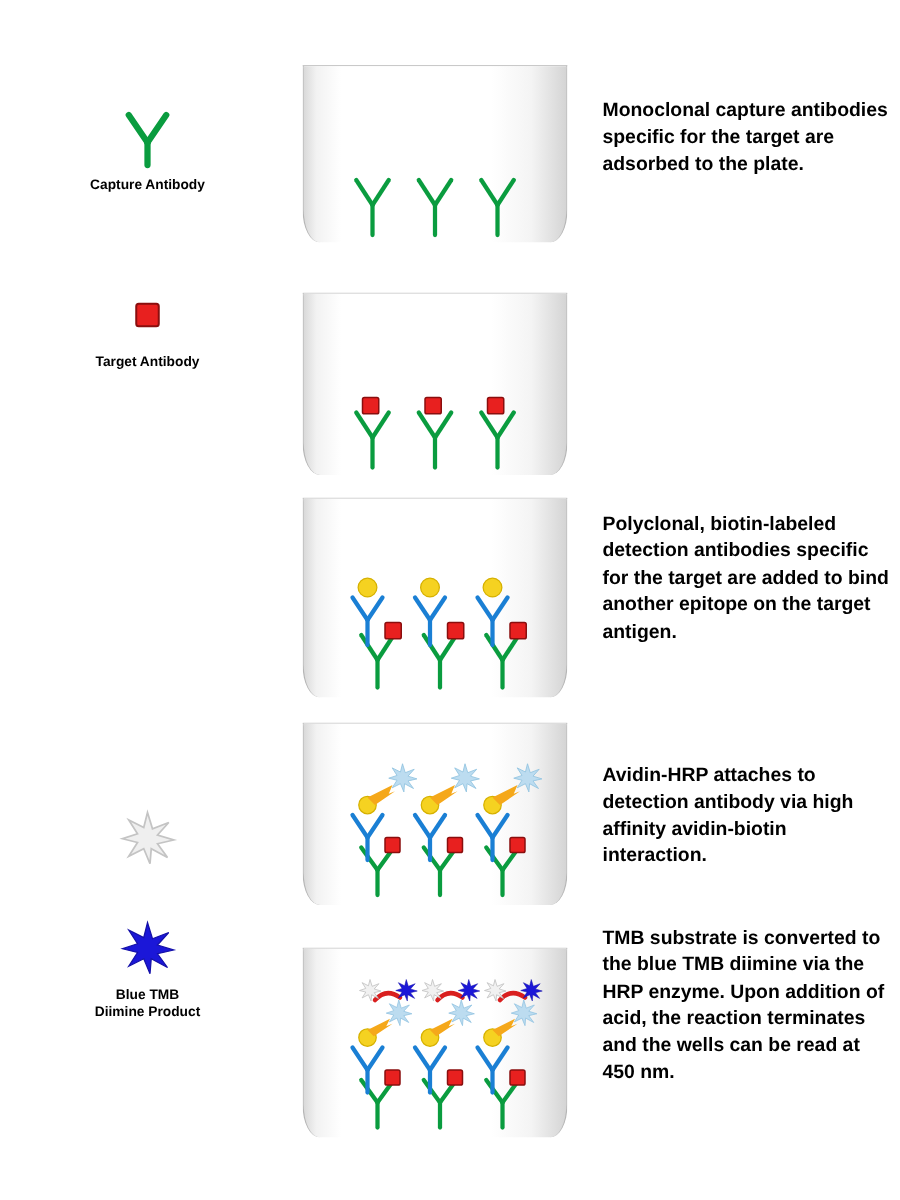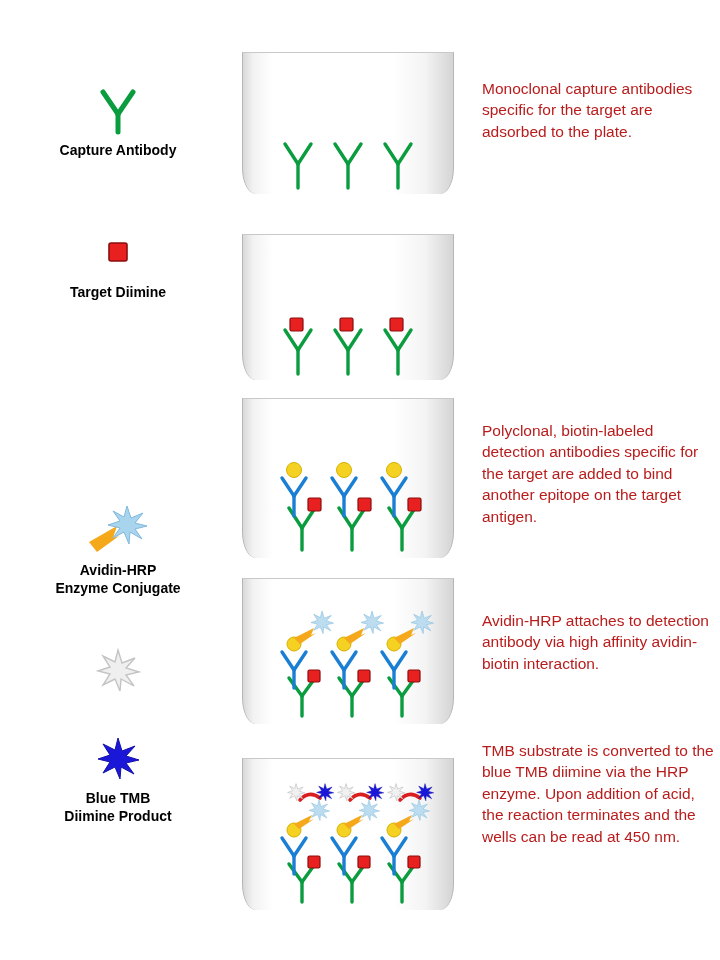--- a/index.html
+++ b/index.html
@@ -47,21 +47,21 @@
     width: 236px;
     text-align: center;
   }
   .legend-icon {
     height: 60px;
     display: flex;
     align-items: center;
     justify-content: center;
   }
   .legend-label {
-    font-size: 14px;
+    font-size: 11px;
     font-weight: bold;
     color: #000;
     line-height: 1.25;
     margin-top: 2px;
     white-space: pre-line;
   }
   
   .well {
     position: absolute;
     left: 6px;
@@ -88,22 +88,22 @@
     width: 212px;
     height: 100%;
     overflow: hidden;
   }
   
   .text-block {
     position: absolute;
     left: 8px;
     width: 232px;
     font-size: 15.5px;
-    font-weight: normal;
-    color: #b91c1c;
+    font-weight: bold;
+    color: #000000;
     line-height: 1.38;
   }
   
   svg { display: block; overflow: visible; }
 </style>
 </head>
 <body>
 
 <div class="diagram">
 
@@ -121,36 +121,24 @@
       </div>
       <div class="legend-label">Capture Antibody</div>
     </div>
 
     <div class="legend-item" style="top:222px">
       <div class="legend-icon">
         <svg width="34" height="34" viewBox="0 0 34 34">
           <rect x="8" y="8" width="18" height="18" rx="2" fill="#e8201f" stroke="#8a0e0e" stroke-width="1.6"></rect>
         </svg>
       </div>
-      <div class="legend-label">Target Diimine</div>
-    </div>
-
-
-    <div class="legend-item" style="top:500px">
-      <div class="legend-icon">
-        <svg width="70" height="56" viewBox="0 0 70 56">
-          <polygon points="6,40 34,24 30,36 36,34 14,50" fill="#f5a81a"></polygon>
-          <g transform="translate(44,22)">
-            <polygon points="0,-18 4,-6 16,-11 8,-1 20,2 8,5 15,15 3,8 2,20 -3,8 -14,14 -7,4 -19,1 -7,-3 -14,-13 -3,-7" fill="#a8d4ee" stroke="#7fb9dd" stroke-width="1"></polygon>
-          </g>
-        </svg>
-      </div>
-      <div class="legend-label">Avidin-HRP
-Enzyme Conjugate</div>
-    </div>
+      <div class="legend-label">Target Antibody</div>
+    </div>
+
+
 
     <div class="legend-item" style="top:640px">
       <div class="legend-icon">
         <svg width="46" height="46" viewBox="-23 -23 46 46">
           <polygon points="0,-20 4,-7 17,-12 8,-2 21,2 8,5 16,16 3,9 2,21 -3,9 -15,15 -8,4 -20,1 -8,-3 -15,-14 -3,-8" fill="#efefef" stroke="#c4c4c4" stroke-width="1.4"></polygon>
         </svg>
       </div>
     </div>
 
     <div class="legend-item" style="top:728px">
@@ -415,18 +403,18 @@
               <polygon transform="translate(31,-32) scale(0.42)" points="0,-20 4,-7 17,-12 8,-2 21,2 8,5 16,16 3,9 2,21 -3,9 -15,15 -8,4 -20,1 -8,-3 -15,-14 -3,-8" fill="#1b17d8" stroke="#1410a8" stroke-width="1"></polygon>
             </g>
           </g>
         </svg>
       </div>
     </div>
   </div>
 
   <div class="text-col">
     <div class="text-block" style="top:78px">Monoclonal capture antibodies specific for the target are adsorbed to the plate.</div>
-    <div class="text-block" style="top:420px">Polyclonal, biotin-labeled detection antibodies specific for the target are added to bind another epitope on the target antigen.</div>
+    <div class="text-block" style="top:409px">Polyclonal, biotin-labeled detection antibodies specific for the target are added to bind another epitope on the target antigen.</div>
     <div class="text-block" style="top:610px">Avidin-HRP attaches to detection antibody via high affinity avidin-biotin interaction.</div>
     <div class="text-block" style="top:740px">TMB substrate is converted to the blue TMB diimine via the HRP enzyme. Upon addition of acid, the reaction terminates and the wells can be read at 450 nm.</div>
   </div>
 
 </div>
 
 </body></html>

